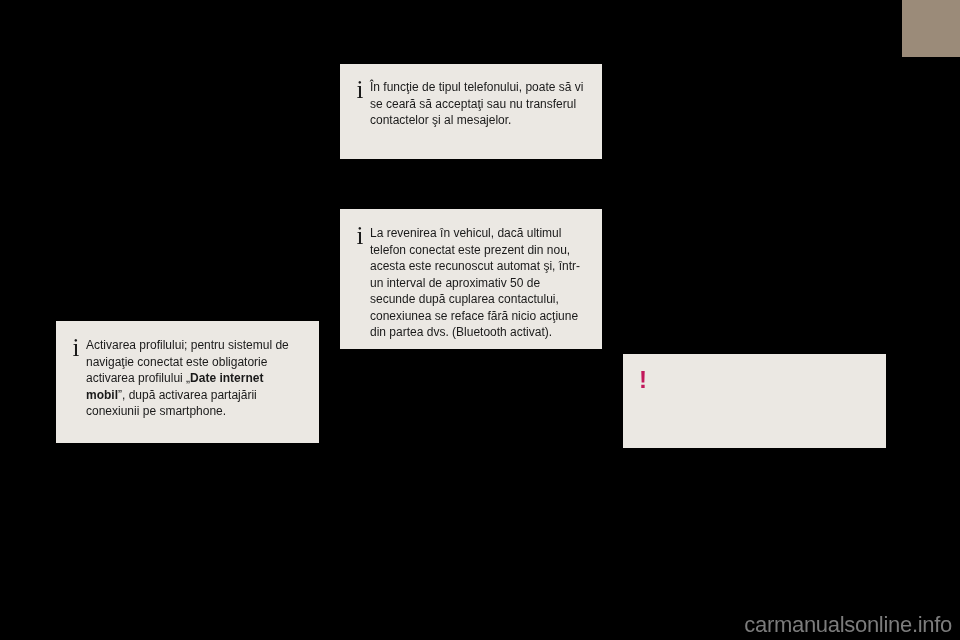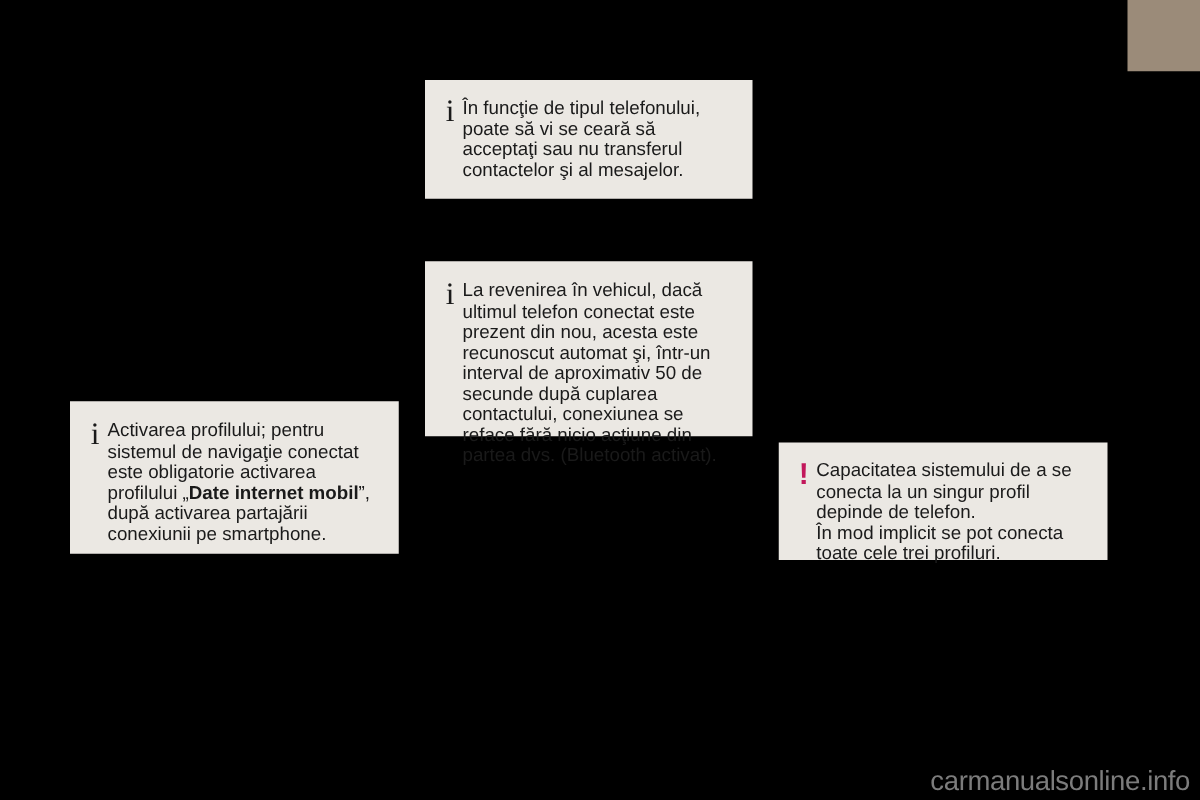--- a/index.html
+++ b/index.html
@@ -55,21 +55,21 @@
   .note-icon.warn {
     font-family: "Liberation Sans", sans-serif;
     font-size: 24px;
     font-weight: 700;
     color: #C2185B;
     padding-top: 2px;
   }
   .note-body {
     flex: 1 1 auto;
     font-family: "Liberation Sans", sans-serif;
-    font-size: 15px;
+    font-size: 12px;
     line-height: 16.5px;
     color: #1A1A1A;
     padding-top: 3px;
     white-space: pre-line;
   }
   .note-body b {
     font-weight: 700;
   }
 
   
@@ -131,19 +131,17 @@
     <div class="note-body">La revenirea în vehicul, dacă ultimul telefon conectat este prezent din nou, acesta este recunoscut automat şi, într-un interval de aproximativ 50 de secunde după cuplarea contactului, conexiunea se reface fără nicio acţiune din partea dvs. (Bluetooth activat).</div>
   </div>
 
   <div class="note-box" id="note-profile">
     <div class="note-icon info">i</div>
     <div class="note-body"><span>Activarea profilului; pentru sistemul de navigaţie conectat este obligatorie activarea profilului „</span><b>Date internet mobil</b><span>”, după activarea partajării conexiunii pe smartphone.</span></div>
   </div>
 
   <div class="note-box" id="note-capacity">
     <div class="note-icon warn">!</div>
-    <div class="note-body">Capacitatea sistemului de a se conecta la un singur profil depinde de telefon.
-În mod implicit se pot conecta toate cele trei profiluri.</div>
   </div>
 
   <div class="watermark">carmanualsonline.info</div>
 
 </div>
 
 </body></html>

